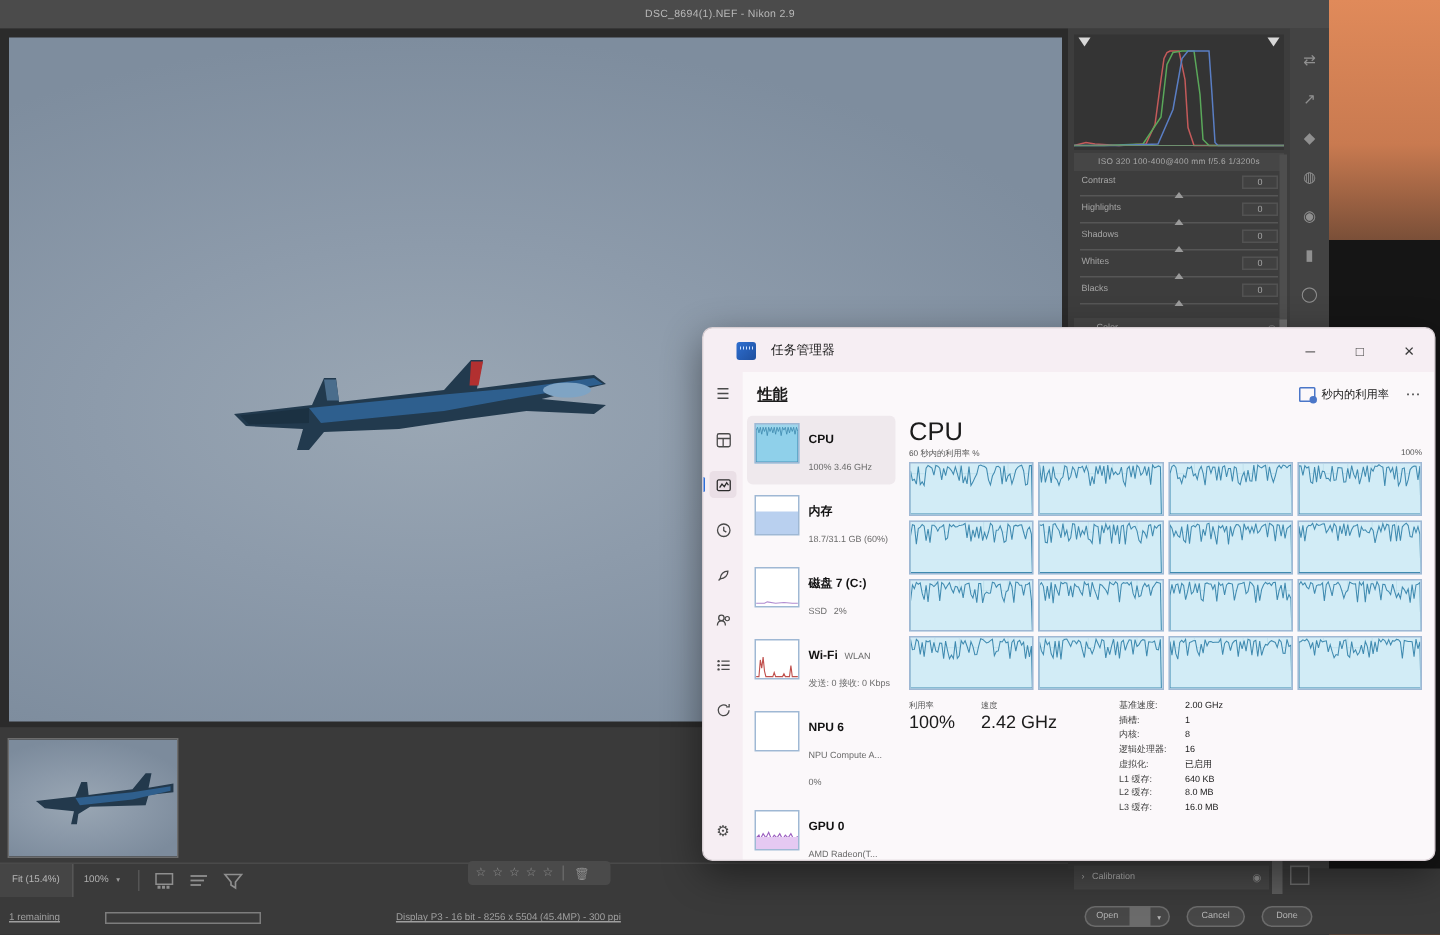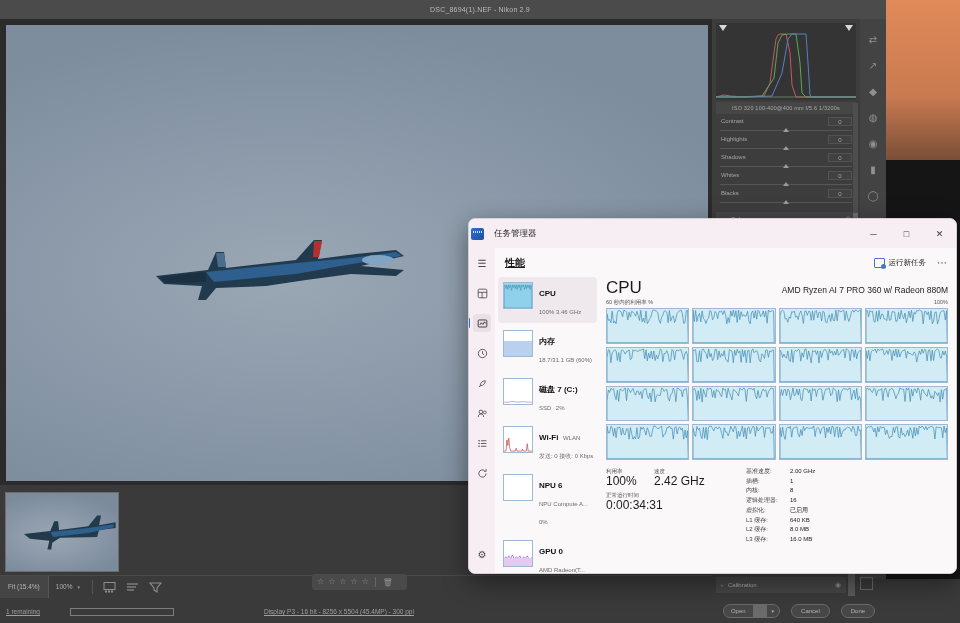--- a/index.html
+++ b/index.html
@@ -154,21 +154,21 @@
   .pbtn.split .car { padding:0 5px; font-size:5px; }
 
   
   #taskmgr {
     position:absolute; left:468px; top:218px; width:489px; height:356px;
     background:#f7f3f5; border:1px solid #d8cfd4; border-radius:7px;
     overflow:hidden; box-shadow:0 8px 26px rgba(0,0,0,.45);
   }
   .tm-title {
     height:29px; background:#f6eef3; display:flex; align-items:center;
-    padding-left:2px; position:relative;
+    padding-left:22px; position:relative;
   }
   .tm-appicon {
     width:13px; height:12px; border-radius:2px;
     background:linear-gradient(135deg,#2f6fd0,#1e4f9e);
     position:relative; margin-right:10px;
   }
   .tm-appicon::after{ content:""; position:absolute; left:2px; top:3px; width:9px; height:2px;
     background:repeating-linear-gradient(90deg,#cfe2ff 0 1px,transparent 1px 2px); }
   .tm-titletext { font-size:8.5px; color:#1b1b1b; }
   .tm-wincontrols { position:absolute; right:0; top:0; height:29px; display:flex; }
@@ -484,21 +484,21 @@
       <span class="rl-gear">⚙</span>
     </div>
 
     <div class="tm-main">
 
       <div class="tm-header">
         <span class="tm-pagetitle">性能</span>
         <div class="tm-hdr-right">
           <div class="runtask">
             <span class="runtask-ico"></span>
-            <span>运行新任务</span>
+            <span>秒内的利用率</span>
           </div>
           <span class="dots">⋯</span>
         </div>
       </div>
 
       <div class="tm-content">
 
         <div class="tm-list">
           <div class="tm-item sel">
             <span class="mini cpu">
@@ -565,21 +565,20 @@
               <span class="mi-name">GPU 0</span>
               <span class="mi-sub">AMD Radeon(T...</span>
               
             </span>
           </div>
         </div>
 
         <div class="tm-detail">
           <div class="det-top">
             <span class="det-title">CPU</span>
-            <span class="det-model">AMD Ryzen AI 7 PRO 360 w/ Radeon 880M</span>
           </div>
           <div class="det-axis">
             <span>60 秒内的利用率 %</span>
             <span class="r">100%</span>
           </div>
           <div class="graphgrid" id="graphgrid">
               <div class="gcell">
                 <svg viewBox="0 0 100 40" preserveAspectRatio="none">
                   <g stroke="#b6dbe9" stroke-width="0.5">
                     <line x1="0" y1="8" x2="100" y2="8"></line>
@@ -826,26 +825,20 @@
               <div class="srow">
                 <div class="sfield" style="width:48px">
                   <div class="lb">利用率</div>
                   <div class="vl">100%</div>
                 </div>
                 <div class="sfield">
                   <div class="lb">速度</div>
                   <div class="vl">2.42 GHz</div>
                 </div>
               </div>
-              <div class="srow" style="margin-top:2px">
-                <div class="sfield">
-                  <div class="lb">正常运行时间</div>
-                  <div class="vl">0:00:34:31</div>
-                </div>
-              </div>
             </div>
 
             <div class="stats-right">
               <div class="rrow">
                 <span class="k">基准速度:</span>
                 <span class="v">2.00 GHz</span>
               </div>
               <div class="rrow">
                 <span class="k">插槽:</span>
                 <span class="v">1</span>

